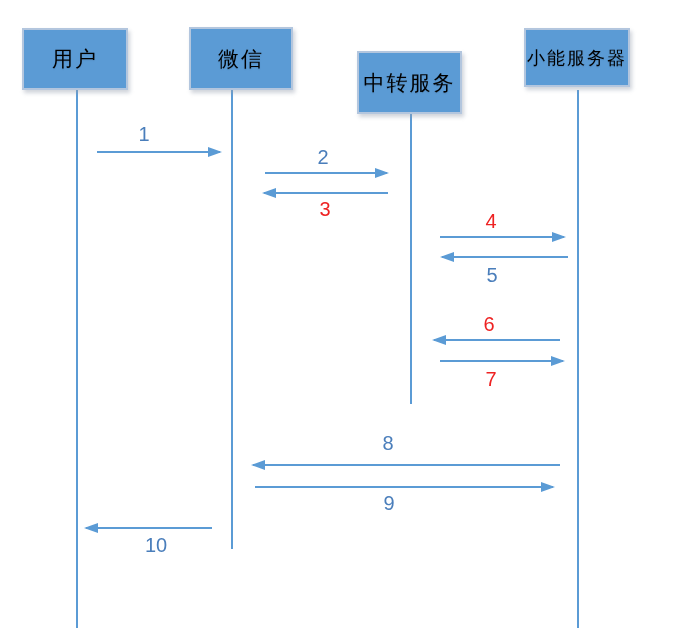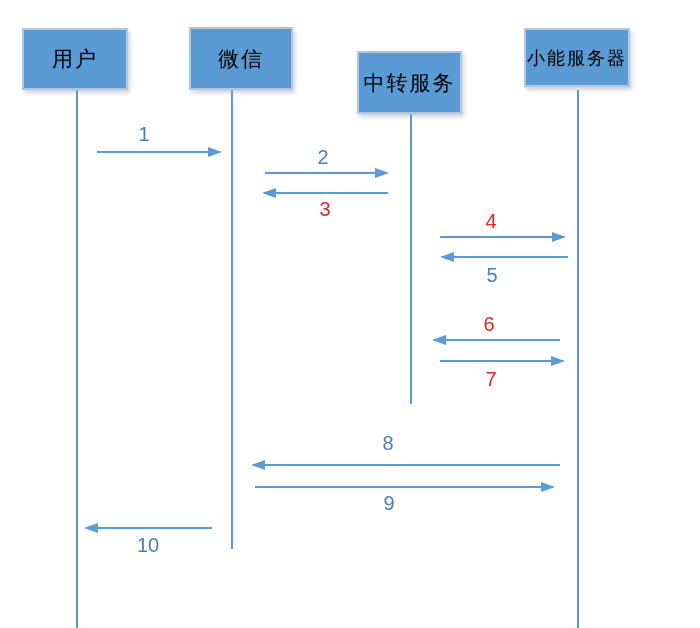--- a/index.html
+++ b/index.html
@@ -70,15 +70,15 @@
   <div id="label-layer">
       <div class="msg-label" style="left: 144px; top: 134px; color: rgb(74, 126, 187);">1</div>
       <div class="msg-label" style="left: 323px; top: 157px; color: rgb(74, 126, 187);">2</div>
       <div class="msg-label" style="left: 325px; top: 209px; color: rgb(238, 34, 34);">3</div>
       <div class="msg-label" style="left: 491px; top: 221px; color: rgb(238, 34, 34);">4</div>
       <div class="msg-label" style="left: 492px; top: 275px; color: rgb(74, 126, 187);">5</div>
       <div class="msg-label" style="left: 489px; top: 324px; color: rgb(238, 34, 34);">6</div>
       <div class="msg-label" style="left: 491px; top: 379px; color: rgb(238, 34, 34);">7</div>
       <div class="msg-label" style="left: 388px; top: 443px; color: rgb(74, 126, 187);">8</div>
       <div class="msg-label" style="left: 389px; top: 503px; color: rgb(74, 126, 187);">9</div>
-      <div class="msg-label" style="left: 148px; top: 545px; color: rgb(74, 126, 187); text-align: right;">10</div>
+      <div class="msg-label" style="left: 156px; top: 545px; color: rgb(74, 126, 187); text-align: right;">10</div>
     </div>
 </div>
 
 </body></html>

